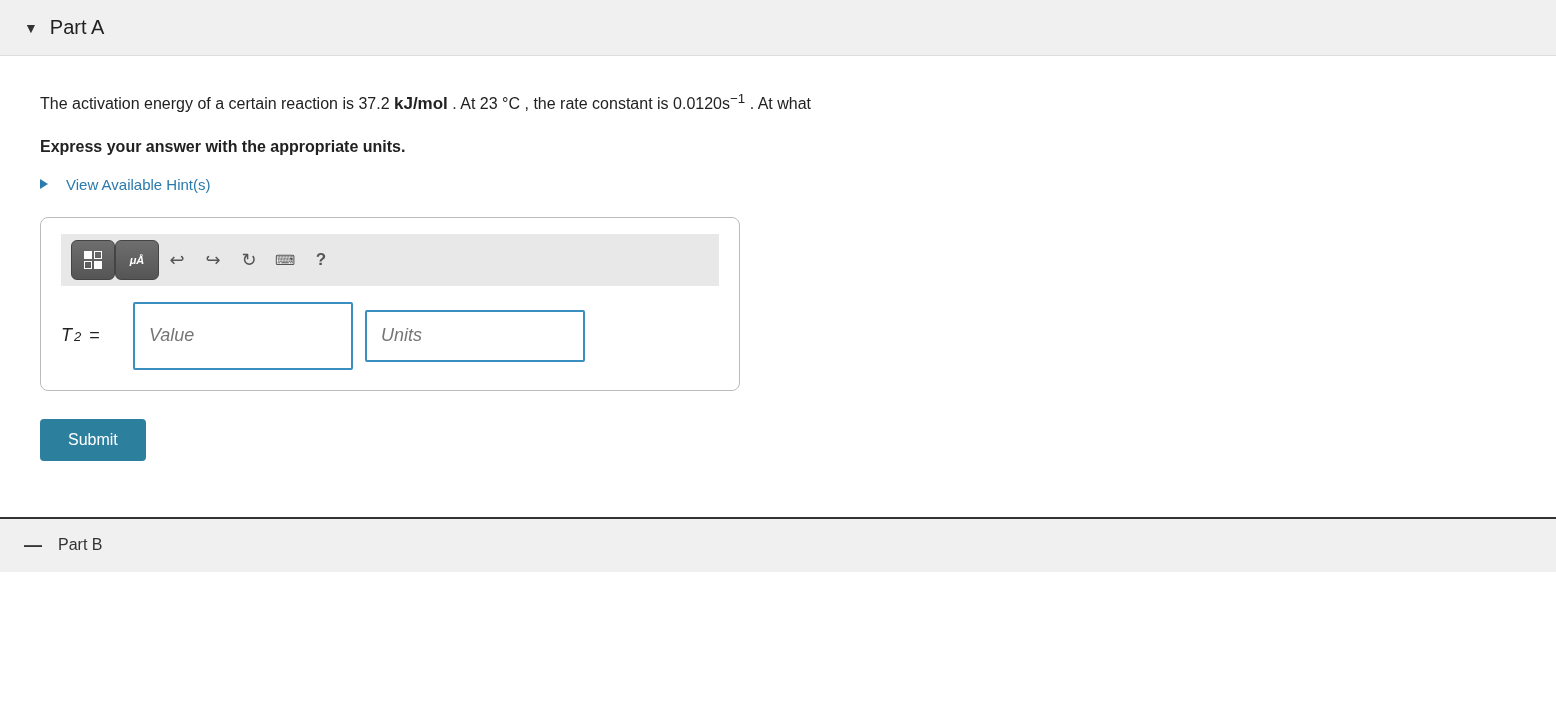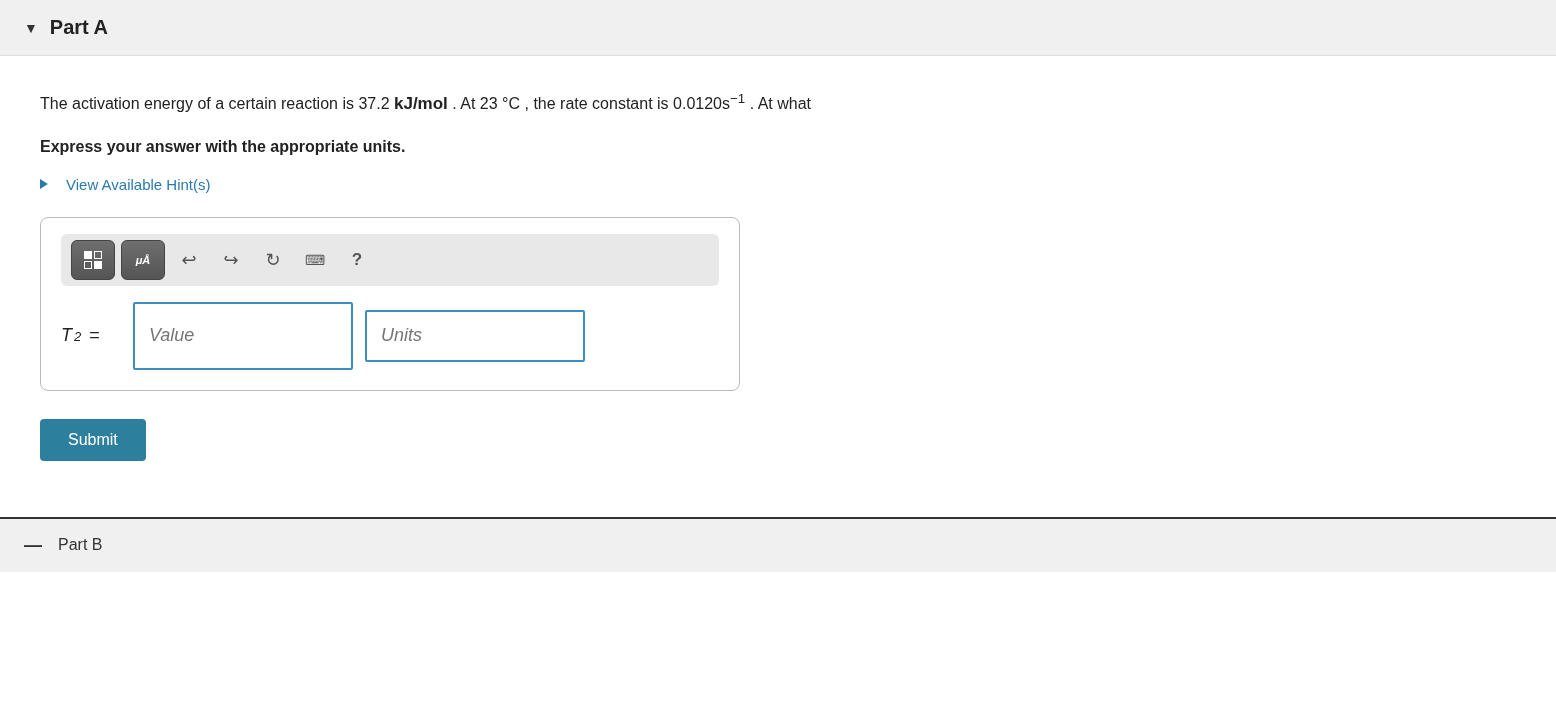--- a/index.html
+++ b/index.html
@@ -32,21 +32,21 @@
     }
 
     .part-header .chevron {
       font-size: 14px;
       margin-right: 12px;
       color: #333;
     }
 
     .part-header .part-title {
       font-size: 20px;
-      font-weight: bold;
+      font-weight: normal;
       color: #222;
     }
 
     .content-area {
       padding: 32px 40px 24px 40px;
     }
 
     .question-text {
       font-size: 16px;
       line-height: 1.6;
@@ -88,24 +88,23 @@
       padding: 16px 20px 20px 20px;
       display: inline-block;
       background-color: #fff;
       min-width: 700px;
       margin-bottom: 28px;
     }
 
     .toolbar {
       display: flex;
       align-items: center;
-      gap: 6px;
       margin-bottom: 16px;
       background-color: #e8e8e8;
-      border-radius: 6px;
+      border-radius: 0;
       padding: 6px 10px;
     }
 
     .toolbar-btn {
       display: flex;
       align-items: center;
       justify-content: center;
       width: 44px;
       height: 40px;
       background: linear-gradient(180deg, #6e6e6e 0%, #555 100%);

